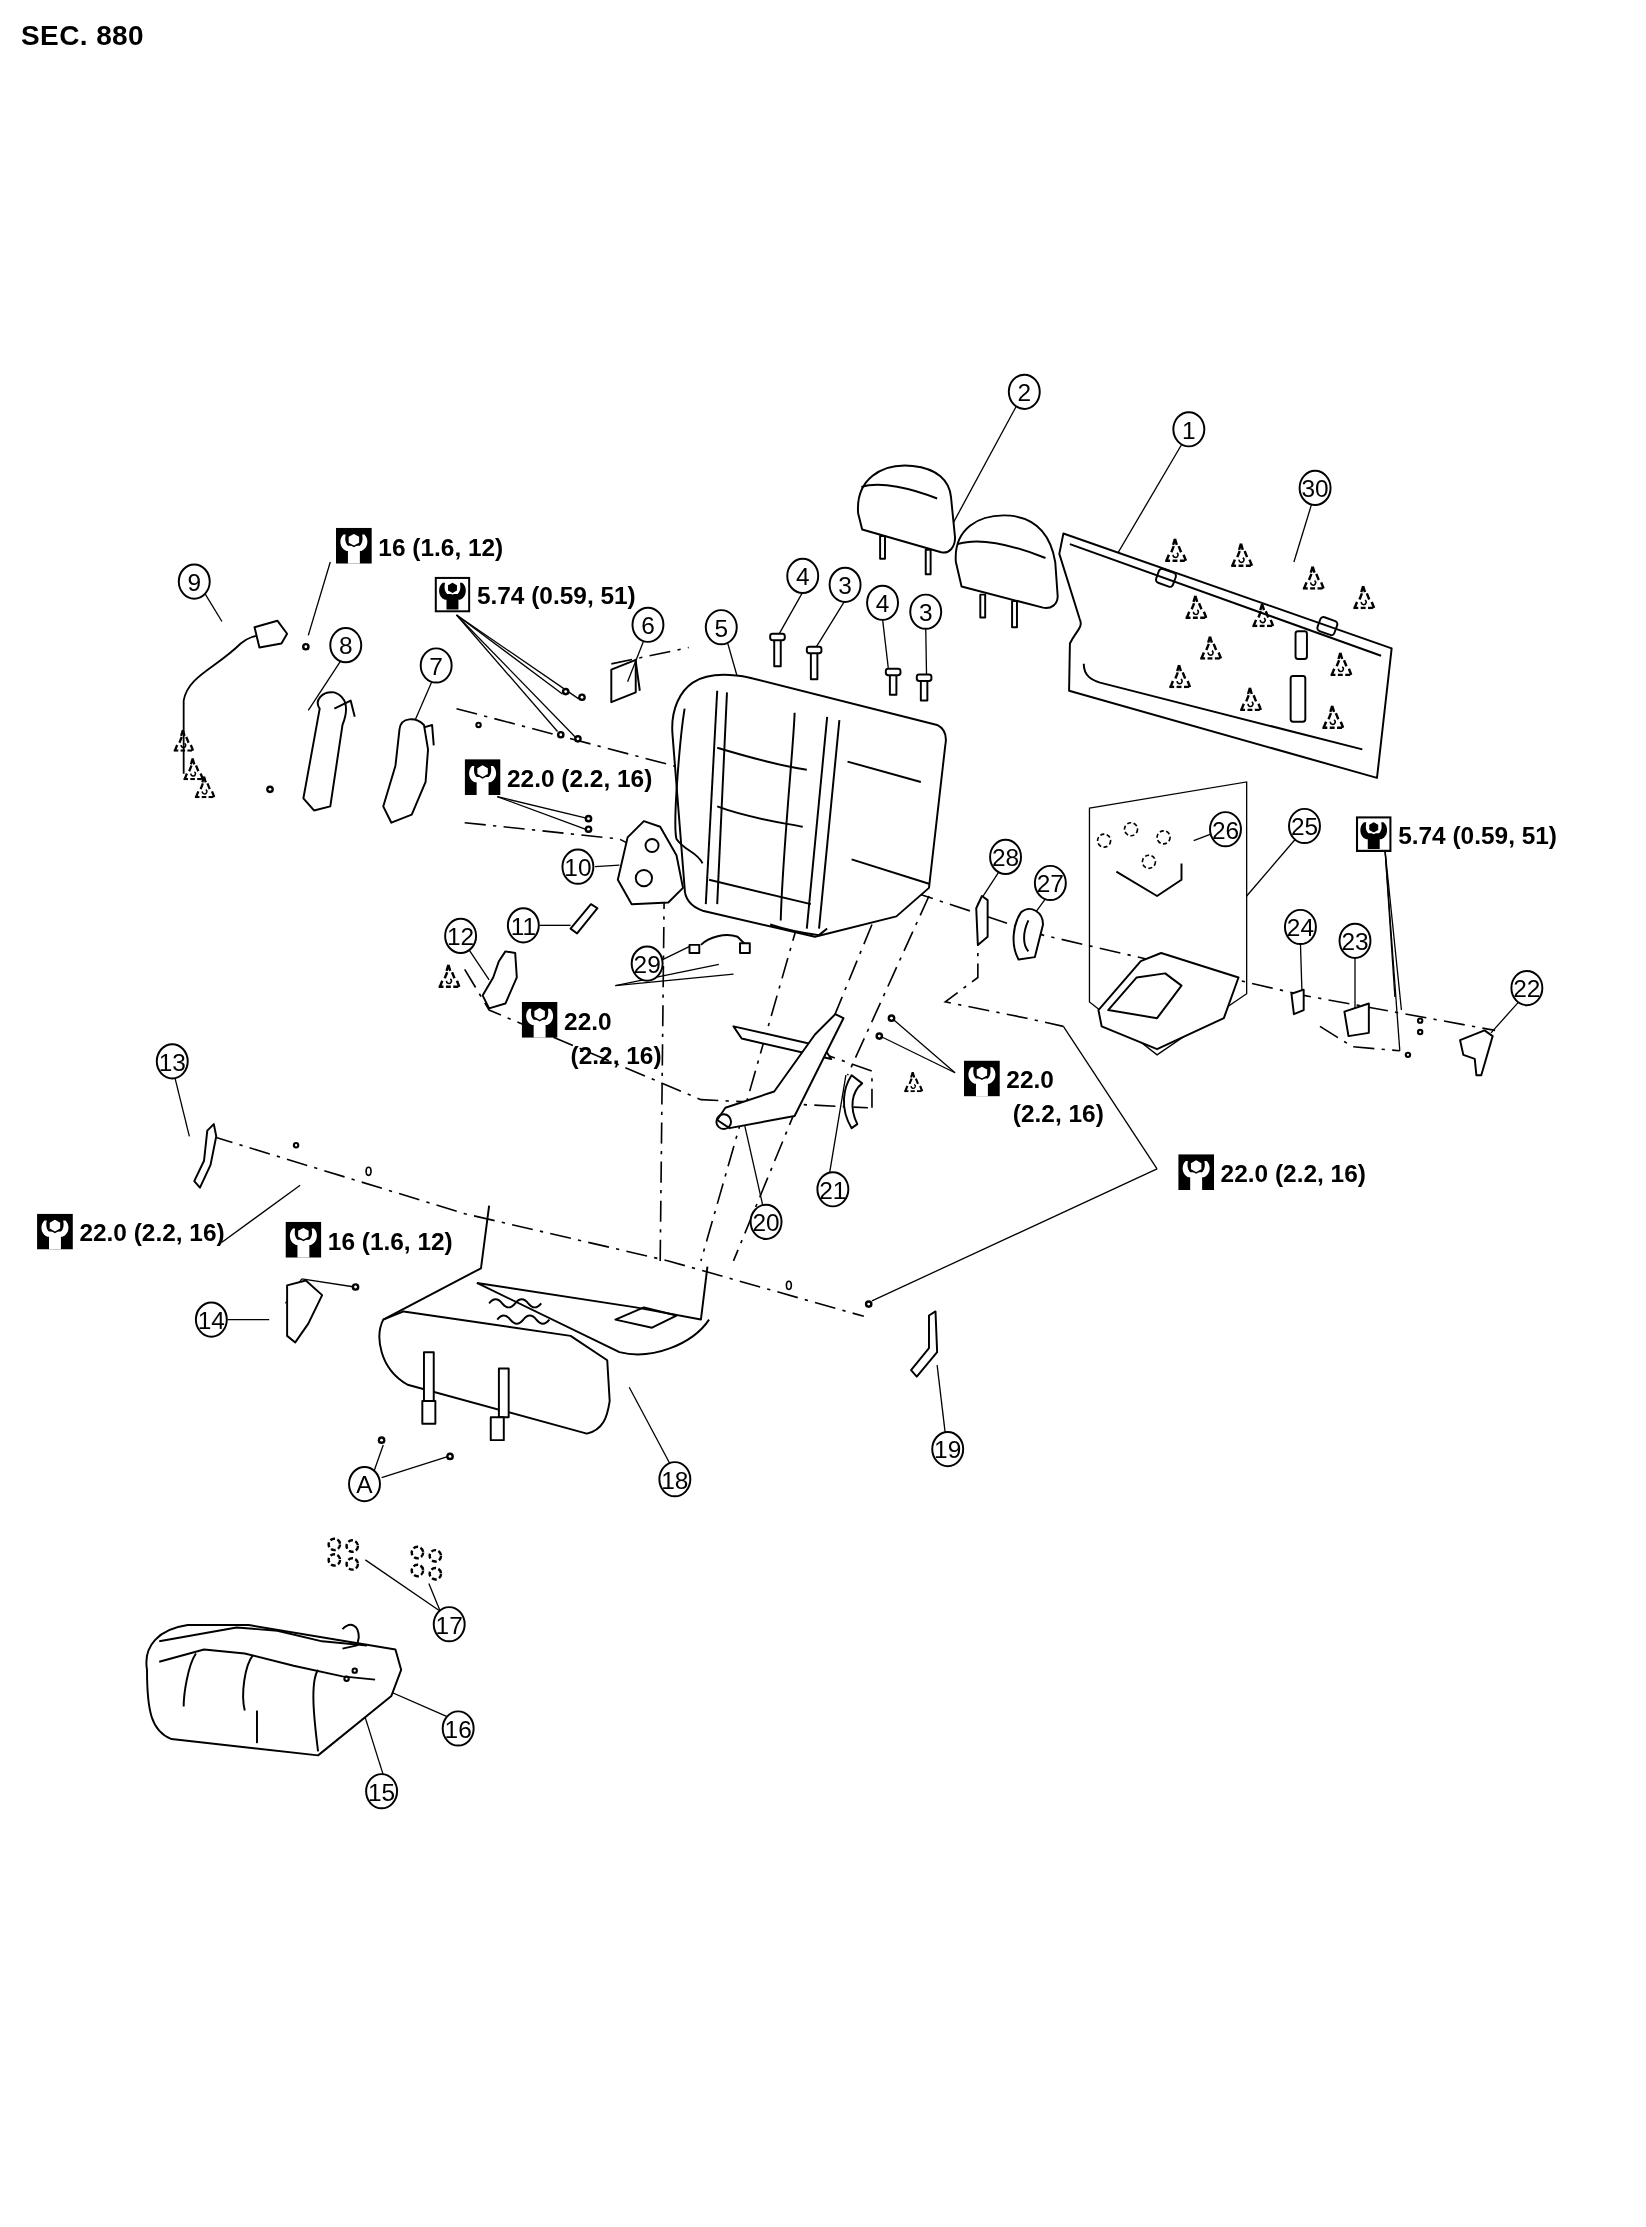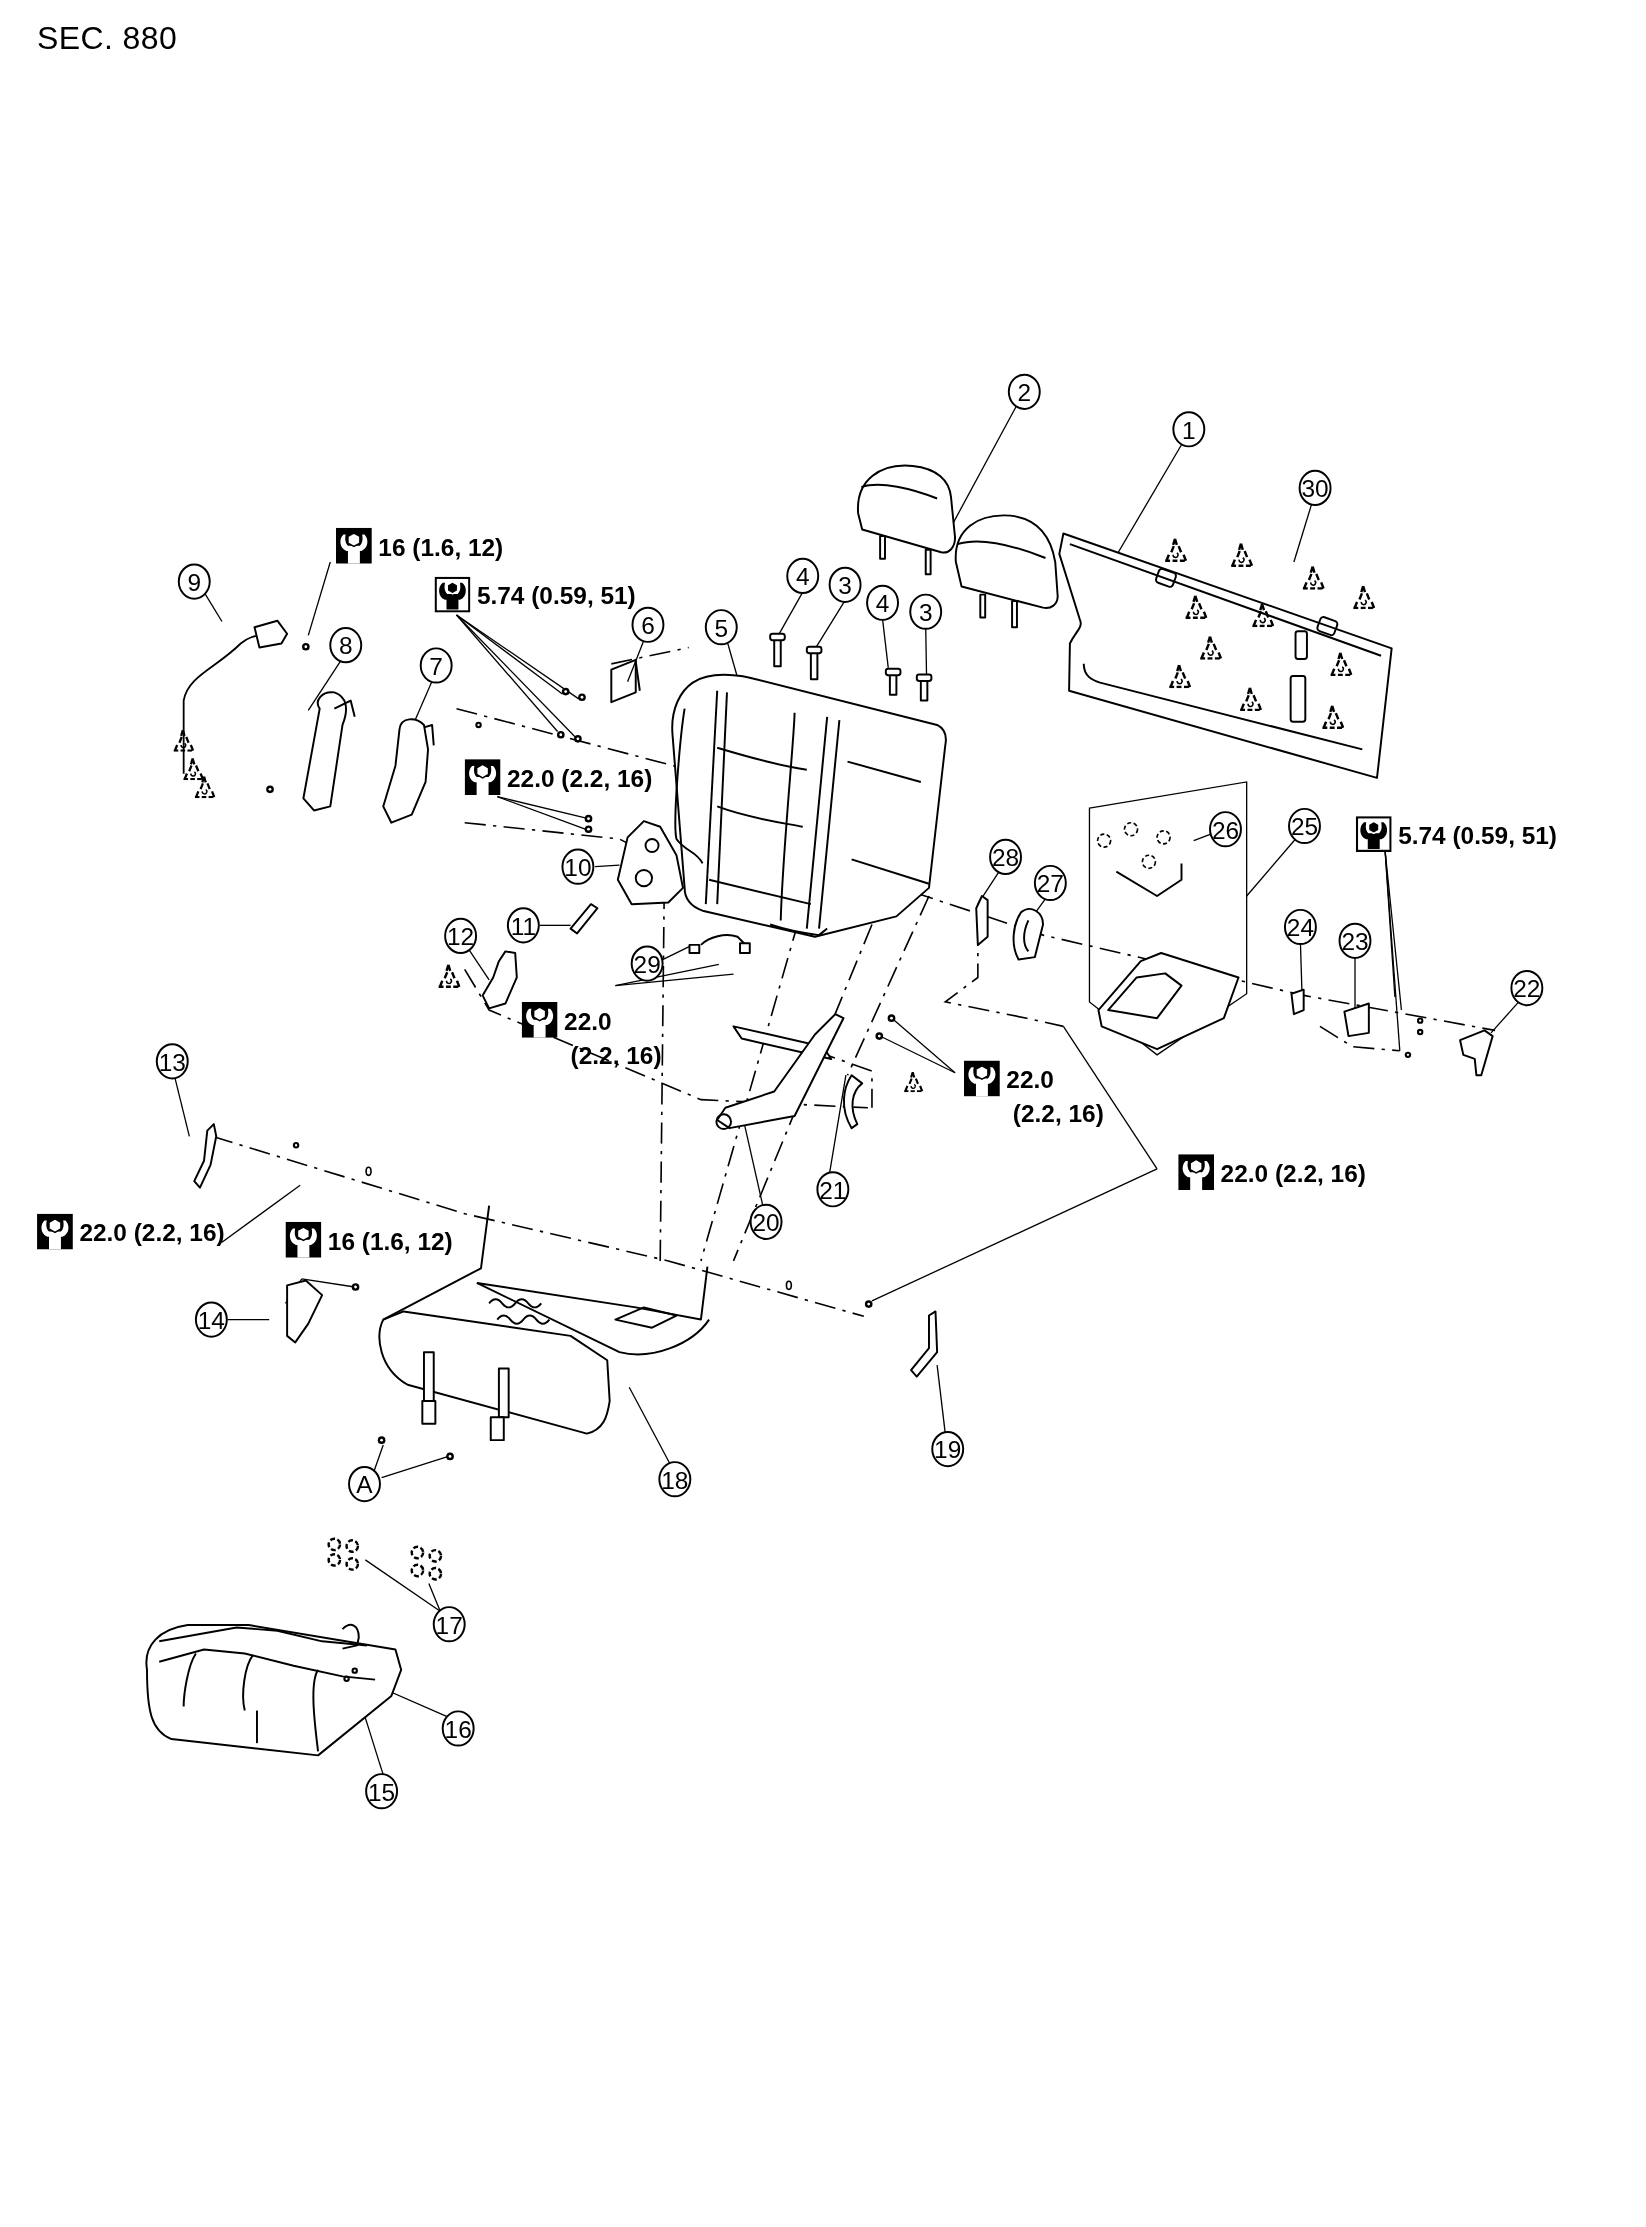--- a/index.html
+++ b/index.html
@@ -1,18 +1,18 @@
 <!DOCTYPE html>
 <html style="font-size:13px"><head>
 <meta charset="utf-8">
 <style>
   html, body { margin: 0; padding: 0; background: #ffffff; }
   body { width: 1647px; height: 2227px; position: relative; overflow: hidden; font-family: "Liberation Sans", sans-serif; color: #000; }
   #diagram { position: absolute; left: 0; top: 0; width: 1647px; height: 2227px; }
-  .sec-title { position: absolute; left: 37px; top: 19.6px; font-size: 32px; font-weight: normal; letter-spacing: 0.4px; }
+  .sec-title { position: absolute; left: 21px; top: 19.6px; font-size: 28px; font-weight: bold; letter-spacing: 0.4px; }
   svg text { font-family: "Liberation Sans", sans-serif; }
   .callout-text { font-size: 30px; text-anchor: middle; dominant-baseline: central; fill: #000; }
   .torque-text { font-size: 30px; font-weight: bold; fill: #000; }
   .ln { stroke: #000; stroke-width: 2.2; fill: none; }
   .thin { stroke: #000; stroke-width: 1.6; fill: none; }
   .dash { stroke: #000; stroke-width: 2; fill: none; stroke-dasharray: 26 9 4 9; }
   .shape { stroke: #000; stroke-width: 2.4; fill: #fff; stroke-linejoin: round; }
   .shape-n { stroke: #000; stroke-width: 2.4; fill: none; stroke-linejoin: round; }
 </style>
 </head>

